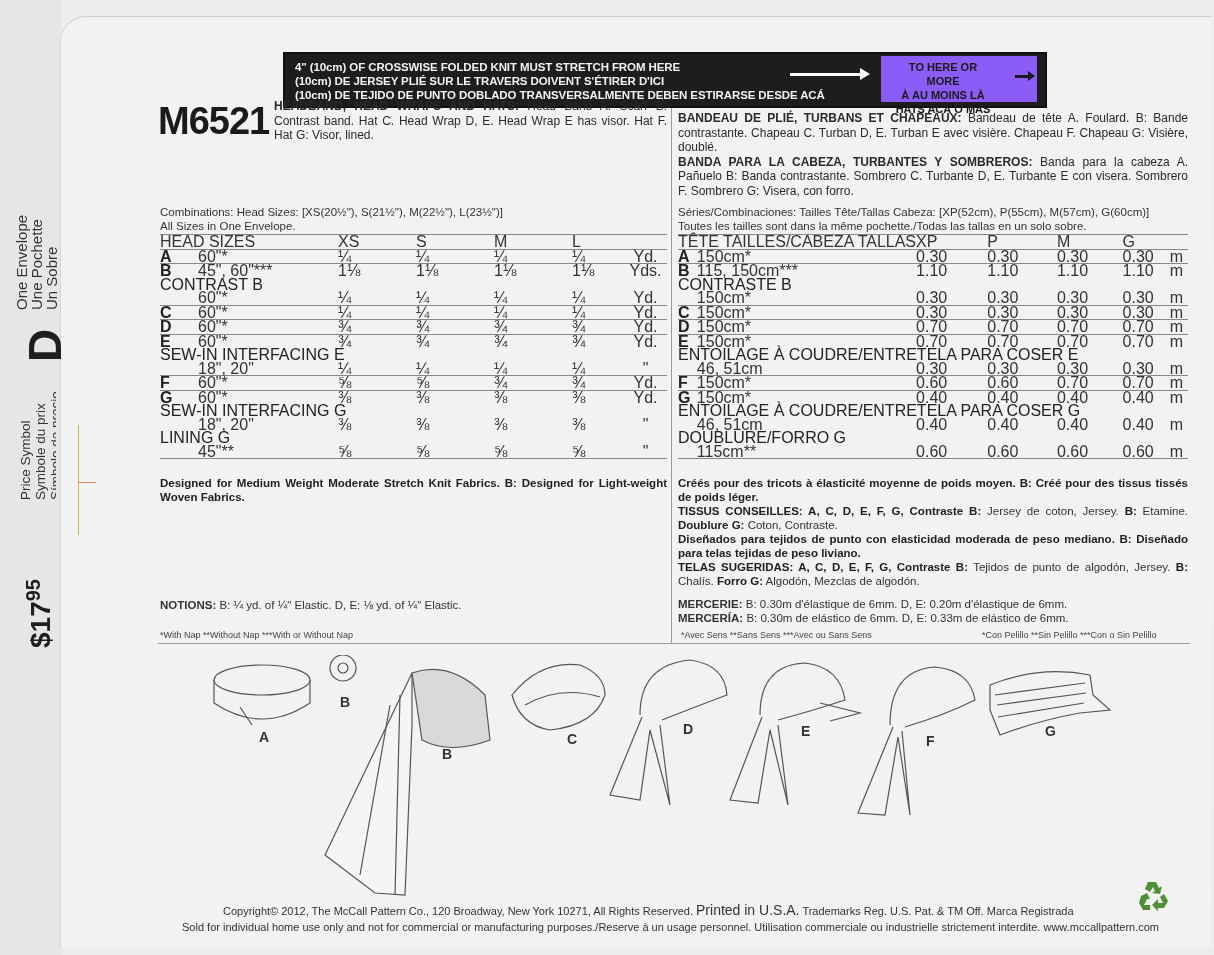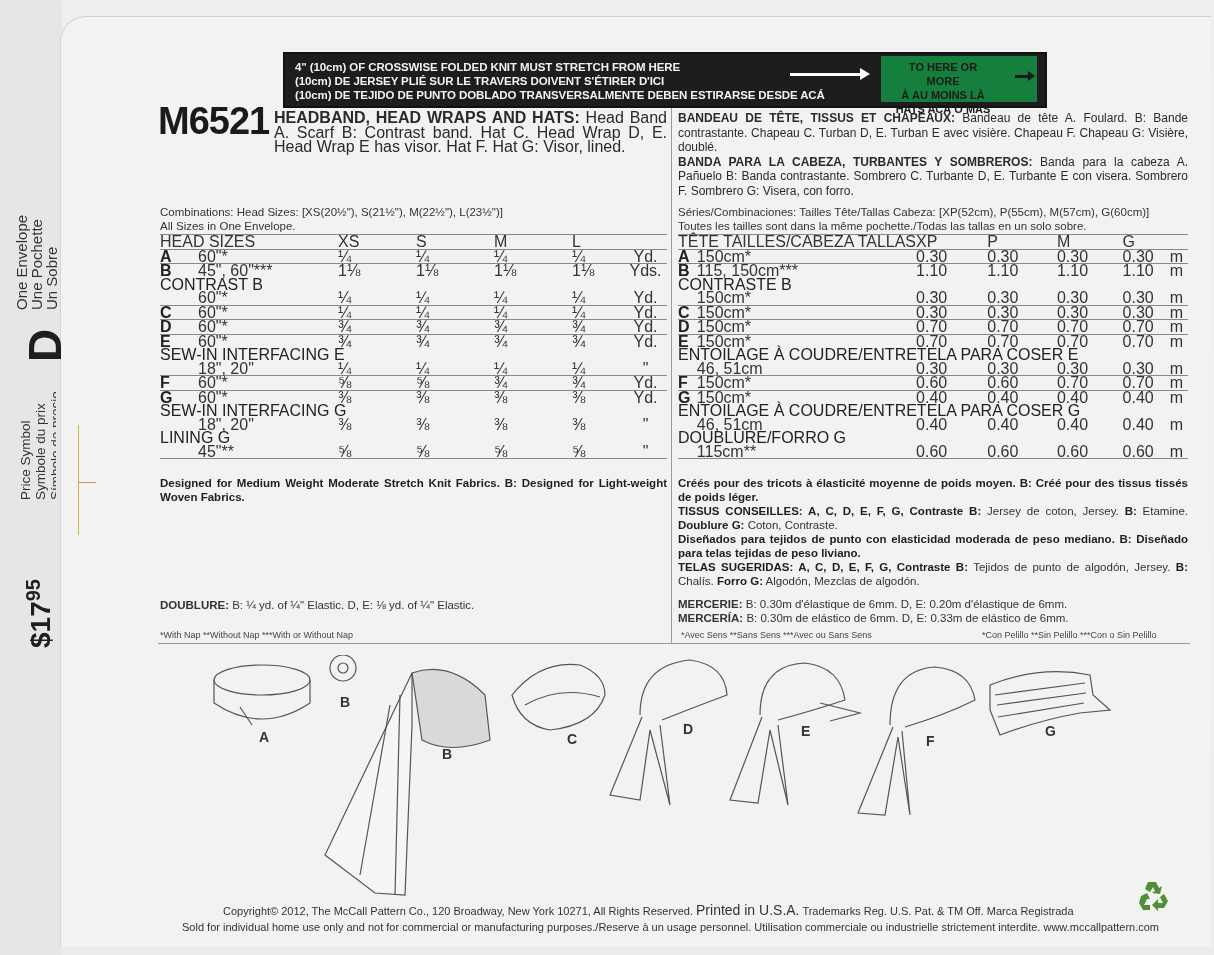--- a/index.html
+++ b/index.html
@@ -4,26 +4,26 @@
 <style>
   html,body{margin:0;padding:0;}
   body{width:1214px;height:955px;overflow:hidden;background:#e9e9ea;font-family:"Liberation Sans",sans-serif;color:#2a2a2a;position:relative;}
   .envelope{position:absolute;left:0;top:0;width:1214px;height:955px;background:linear-gradient(180deg,#eeeeef 0%,#f1f1f2 50%,#ececed 100%);}
   .flap{position:absolute;left:60px;top:16px;width:1150px;height:930px;border-top:1px solid #cfcfd2;border-left:1px solid #d6d6d8;border-radius:26px 0 0 0;background:#f2f2f3;}
   .leftstrip{position:absolute;left:0;top:0;width:62px;height:955px;background:#e6e6e8;}
   .stretch{position:absolute;left:283px;top:52px;width:760px;height:52px;background:#1e1c1c;border:2px solid #111;}
   .stretch-text{position:absolute;left:10px;top:6px;color:#f2f2f2;font-weight:bold;font-size:11.5px;line-height:14px;letter-spacing:-0.1px;}
   .stretch-arrow{position:absolute;left:505px;top:19px;width:72px;height:3px;background:#fff;}
   .stretch-arrow:after{content:"";position:absolute;right:-8px;top:-5px;border-left:10px solid #fff;border-top:6px solid transparent;border-bottom:6px solid transparent;}
-  .stretch-box{position:absolute;left:596px;top:2px;width:156px;height:46px;background:#15803d;color:#1a1a1a;font-weight:bold;font-size:11px;line-height:14px;}
+  .stretch-box{position:absolute;left:596px;top:2px;width:156px;height:46px;background:#8b5cf6;color:#1a1a1a;font-weight:bold;font-size:11px;line-height:14px;}
   .stretch-box .t{position:absolute;left:10px;top:4px;text-align:center;width:104px;}
   .stretch-box .arr{position:absolute;right:8px;top:19px;width:14px;height:3px;background:#1a1a1a;}
   .stretch-box .arr:after{content:"";position:absolute;right:-6px;top:-4px;border-left:7px solid #1a1a1a;border-top:5px solid transparent;border-bottom:5px solid transparent;}
   .pattern-no{position:absolute;left:158px;top:100px;font-size:38px;font-weight:bold;color:#1a1a1a;letter-spacing:-1px;text-align:right;}
-  .desc-en{position:absolute;left:274px;top:111px;width:393px;font-size:16px;line-height:14.5px;text-align:justify;}
+  .desc-en{position:absolute;left:274px;top:99px;width:393px;font-size:12px;line-height:14.5px;text-align:justify;}
   .desc-fr{position:absolute;left:678px;top:111px;width:510px;font-size:12px;line-height:14.5px;text-align:justify;}
   .vline{position:absolute;left:671px;top:108px;width:1px;height:535px;background:#9a9a9a;}
   .combo{position:absolute;font-size:11.5px;line-height:13.5px;color:#333;}
   table.yd{position:absolute;border-collapse:collapse;font-size:16px;color:#333;}
   table.yd td{padding:0;height:13.5px;line-height:13.5px;white-space:nowrap;}
   table.yd tr.hr td{border-top:1px solid #888;}
   table.yd tr.hb td{border-bottom:1px solid #888;}
   table.yd .lbl{font-weight:bold;color:#222;}
   table.yd .sec{font-weight:normal;color:#222;}
   .fabric{position:absolute;font-size:11.5px;line-height:14px;text-align:justify;color:#333;}
@@ -65,21 +65,21 @@
 
   <div class="pattern-no">M6521</div>
 
   <div class="desc-en">
     <b>HEADBAND, HEAD WRAPS AND HATS:</b>
     <span>Head Band A. Scarf B: Contrast band. Hat C. Head Wrap D, E. Head Wrap E has visor. Hat F. Hat G: Visor, lined.</span>
   </div>
 
   <div class="desc-fr">
     <div>
-      <b>BANDEAU DE TÊTE, TISSUS ET CHAPEAUX:</b>
+      <b>BANDEAU DE PLIÉ, TURBANS ET CHAPEAUX:</b>
       <span>Bandeau de tête A. Foulard. B: Bande contrastante. Chapeau C. Turban D, E. Turban E avec visière. Chapeau F. Chapeau G: Visière, doublé.</span>
     </div>
     <div>
       <b>BANDA PARA LA CABEZA, TURBANTES Y SOMBREROS:</b>
       <span>Banda para la cabeza A. Pañuelo B: Banda contrastante. Sombrero C. Turbante D, E. Turbante E con visera. Sombrero F. Sombrero G: Visera, con forro.</span>
     </div>
   </div>
 
   <div class="vline"></div>
 
@@ -376,21 +376,21 @@
       <b>TELAS SUGERIDAS: A, C, D, E, F, G, Contraste B:</b>
       <span>Tejidos de punto de algodón, Jersey.</span>
       <b>B:</b>
       <span>Chalís.</span>
       <b>Forro G:</b>
       <span>Algodón, Mezclas de algodón.</span>
     </div>
   </div>
 
   <div class="notions" style="left:160px;top:598px;">
-    <b>DOUBLURE:</b>
+    <b>NOTIONS:</b>
     <span>B: ¼ yd. of ¼" Elastic. D, E: ⅛ yd. of ¼" Elastic.</span>
   </div>
   <div class="notions" style="left:678px;top:597px;">
     <div><b>MERCERIE:</b> <span>B: 0.30m d'élastique de 6mm. D, E: 0.20m d'élastique de 6mm.</span></div>
     <div><b>MERCERÍA:</b> <span>B: 0.30m de elástico de 6mm. D, E: 0.33m de elástico de 6mm.</span></div>
   </div>
 
   <div class="nap" style="left:160px;top:630px;">*With Nap **Without Nap ***With or Without Nap</div>
   <div class="nap" style="left:681px;top:630px;">*Avec Sens **Sans Sens ***Avec ou Sans Sens</div>
   <div class="nap" style="left:982px;top:630px;">*Con Pelillo **Sin Pelillo ***Con o Sin Pelillo</div>

